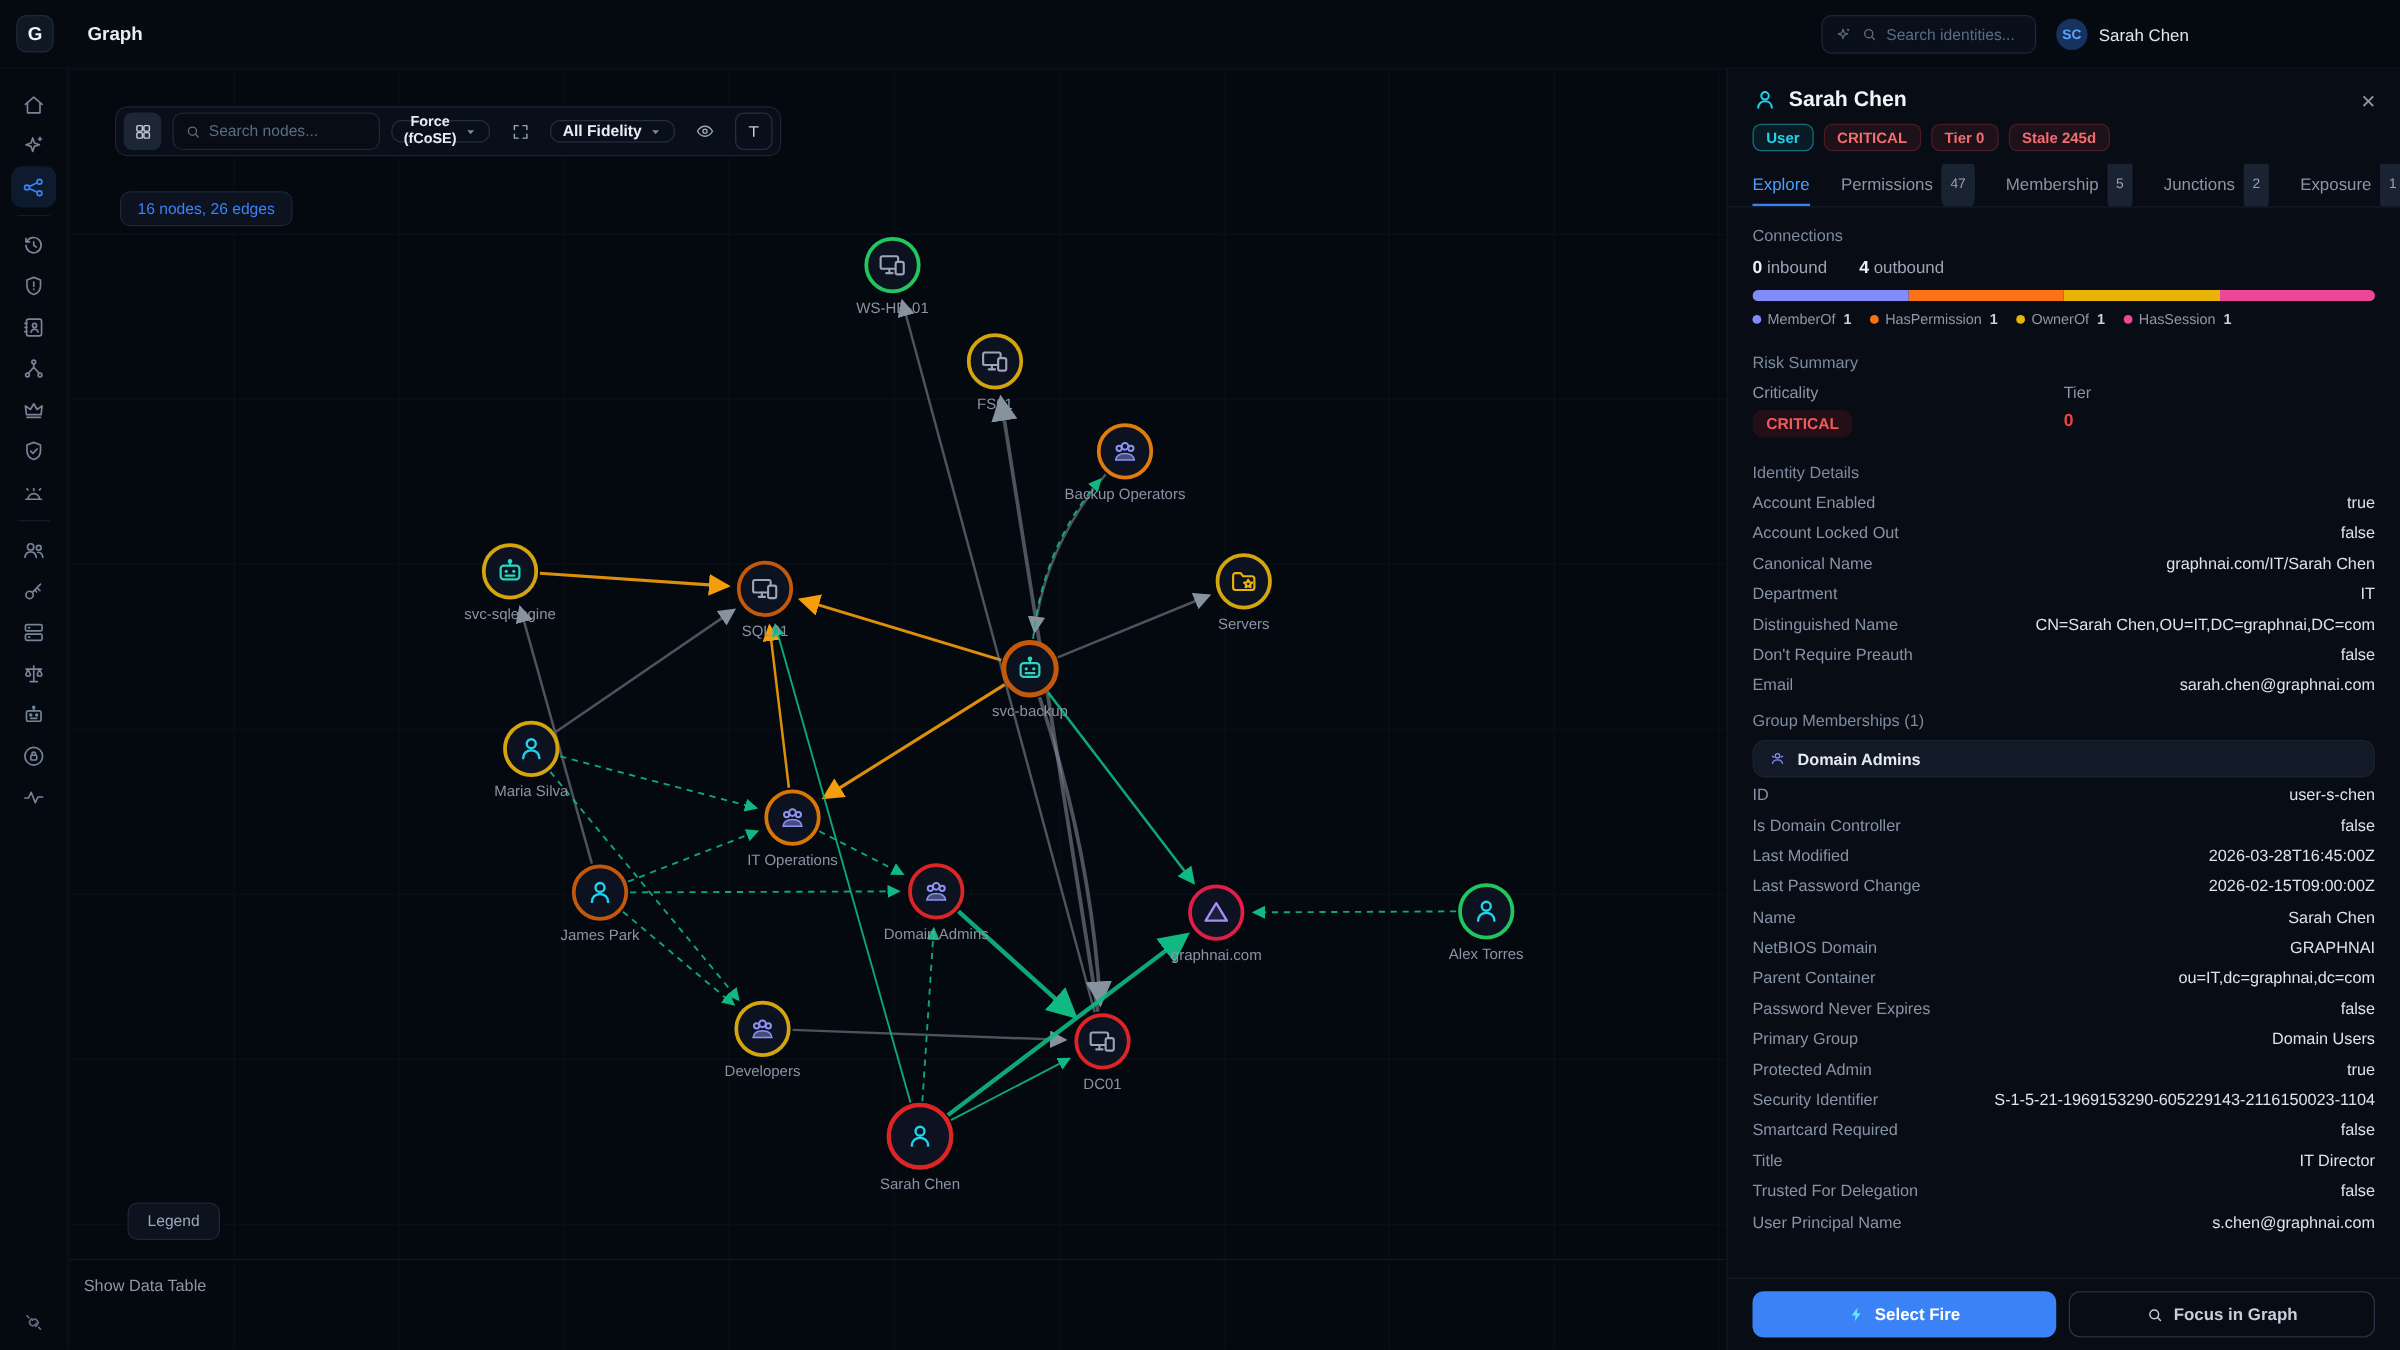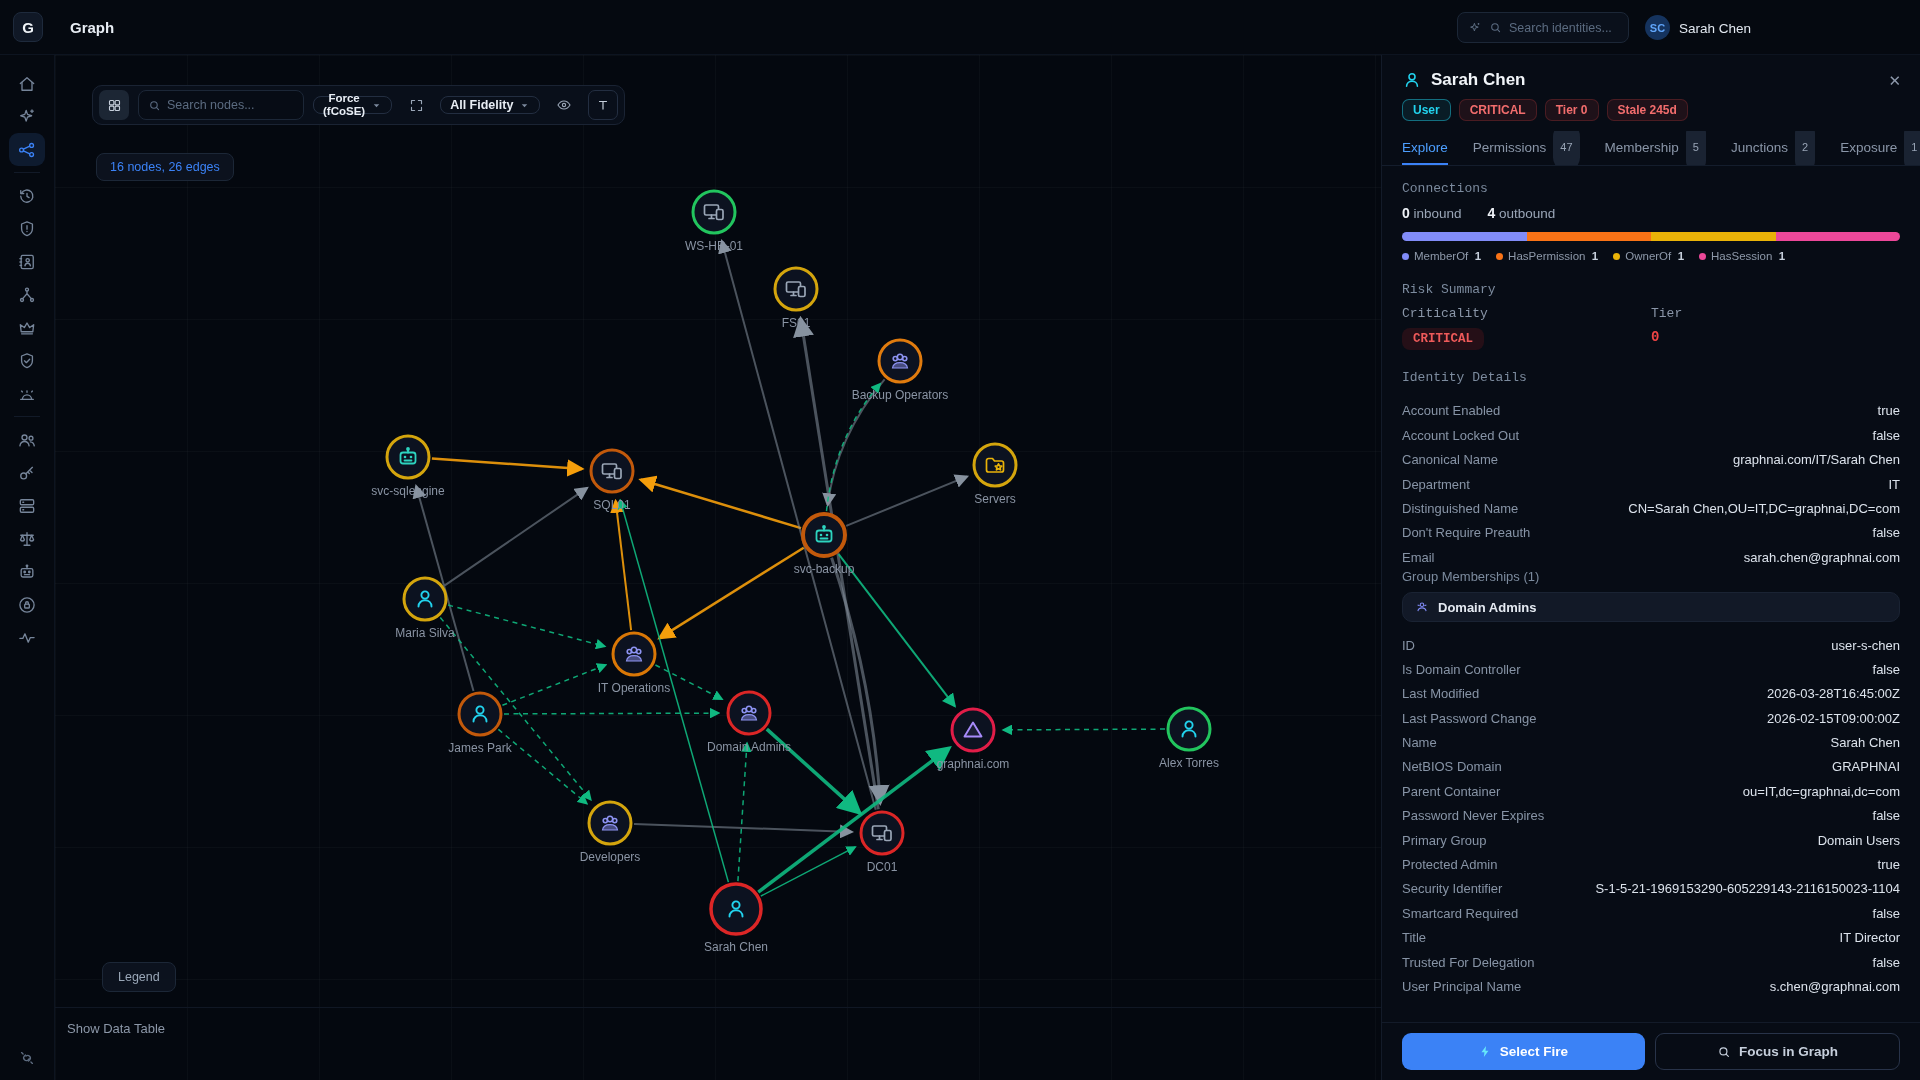--- a/index.html
+++ b/index.html
@@ -85,41 +85,41 @@
 
   .tabs { display:flex; gap:25px; padding:0 20px; border-bottom:1px solid #141D2C;
     height:35px; align-items:stretch; white-space:nowrap; overflow:hidden; }
   .tab { display:flex; align-items:center; color:#8A96A8; font-size:13.5px; cursor:pointer;
     border-bottom:2px solid transparent; }
   .tab.active { color:#4D9FFF; border-bottom-color:#3B82F6; }
   .tab .pill { background:#1A2332; color:#98A4B5; border-radius:999px; font-size:11px;
     padding:18px 7px; margin-left:7px; }
 
   .panel-body { flex:1; padding:15px 20px 0; overflow:hidden; }
-  .sec-title { color:#7C8B9E; font-size:13px; margin-bottom:9px;font-family:Liberation Mono, monospace; }
+  .sec-title { color:#7C8B9E; font-size:13px; margin-bottom:9px; }
   .conn-nums { font-size:13.5px; color:#9AA6B7; margin-bottom:11px; }
   .conn-nums b { color:#EEF2F7; font-size:14px; }
   .conn-nums .sp { display:inline-block; width:22px; }
   .conn-bar { height:9px; border-radius:6px; overflow:hidden; display:flex; }
   .conn-bar span { flex:1; }
   .conn-legend { display:flex; gap:15px; margin-top:9px; font-size:11.5px; color:#8E99AA;
     align-items:center; }
   .conn-legend .dot { width:7px; height:7px; border-radius:50%; display:inline-block; margin-right:5px; }
   .conn-legend b { color:#C7D0DC; font-weight:600; }
 
   .risk { margin-top:20px; }
-  .risk-grid { display:flex;font-family:Liberation Mono, monospace; }
+  .risk-grid { display:flex; }
   .risk-col { width:50%; }
   .risk-label { color:#8A96A8; font-size:13px; margin-bottom:7px; }
   .crit-badge { display:inline-block; background:rgba(220,38,38,.14); color:#EF5A5A;
     font-weight:bold; font-size:12.5px; border-radius:8px; padding:4px 11px; }
   .tier-val { color:#EF4444; font-size:14px; font-weight:600; }
 
   .details { margin-top:20px; }
-  .drow { display:flex; justify-content:space-between; align-items:flex-end; height:24.4px;
+  .drow { display:flex; justify-content:space-between; align-items:flex-start; height:24.4px;
     font-size:13px; }
   .drow .dl { color:#8794A6; }
   .drow .dv { color:#DCE3EC; }
   .gm-title { color:#7C8B9E; font-size:13px; height:24.4px; display:flex; align-items:center; }
   .chip { height:30px; background:#121927; border:1px solid #1A2333; border-radius:10px;
     display:flex; align-items:center; gap:9px; padding:0 12px; margin:3px 0 6px;
     color:#E5EAF2; font-size:13px; font-weight:600; cursor:pointer; }
 
   .panel-footer { border-top:1px solid #131B29; padding:10px 20px; display:flex; gap:10px; }
   .btn { height:37px; border-radius:9px; font-size:13.5px; font-weight:600; cursor:pointer;

